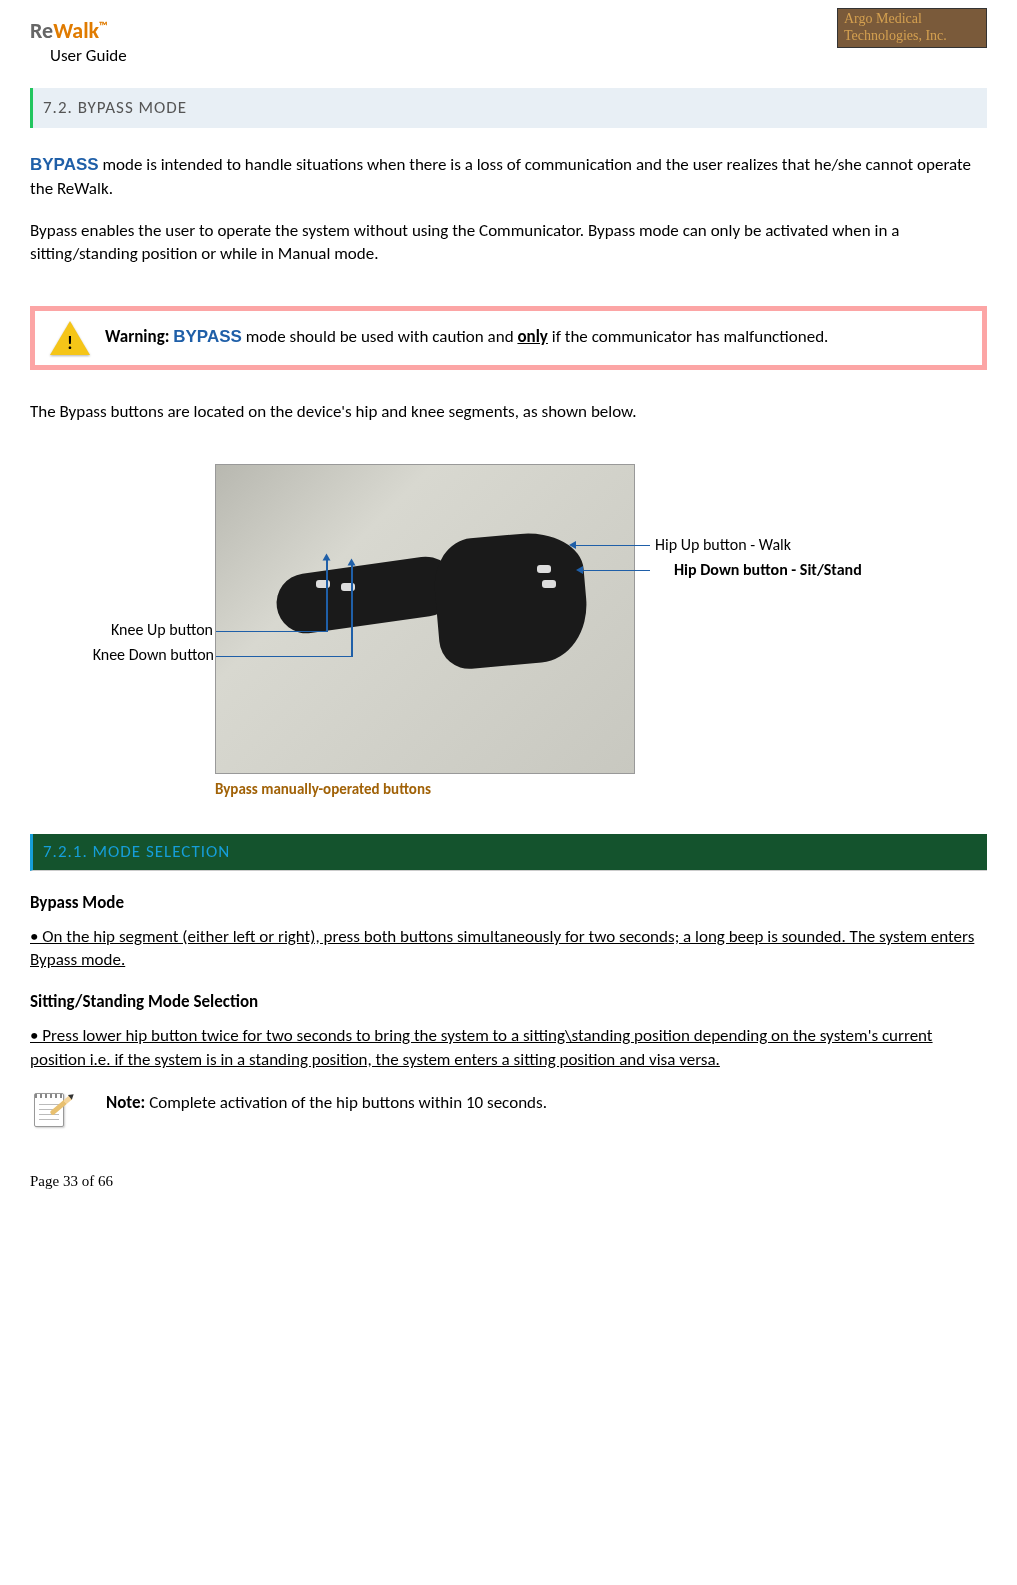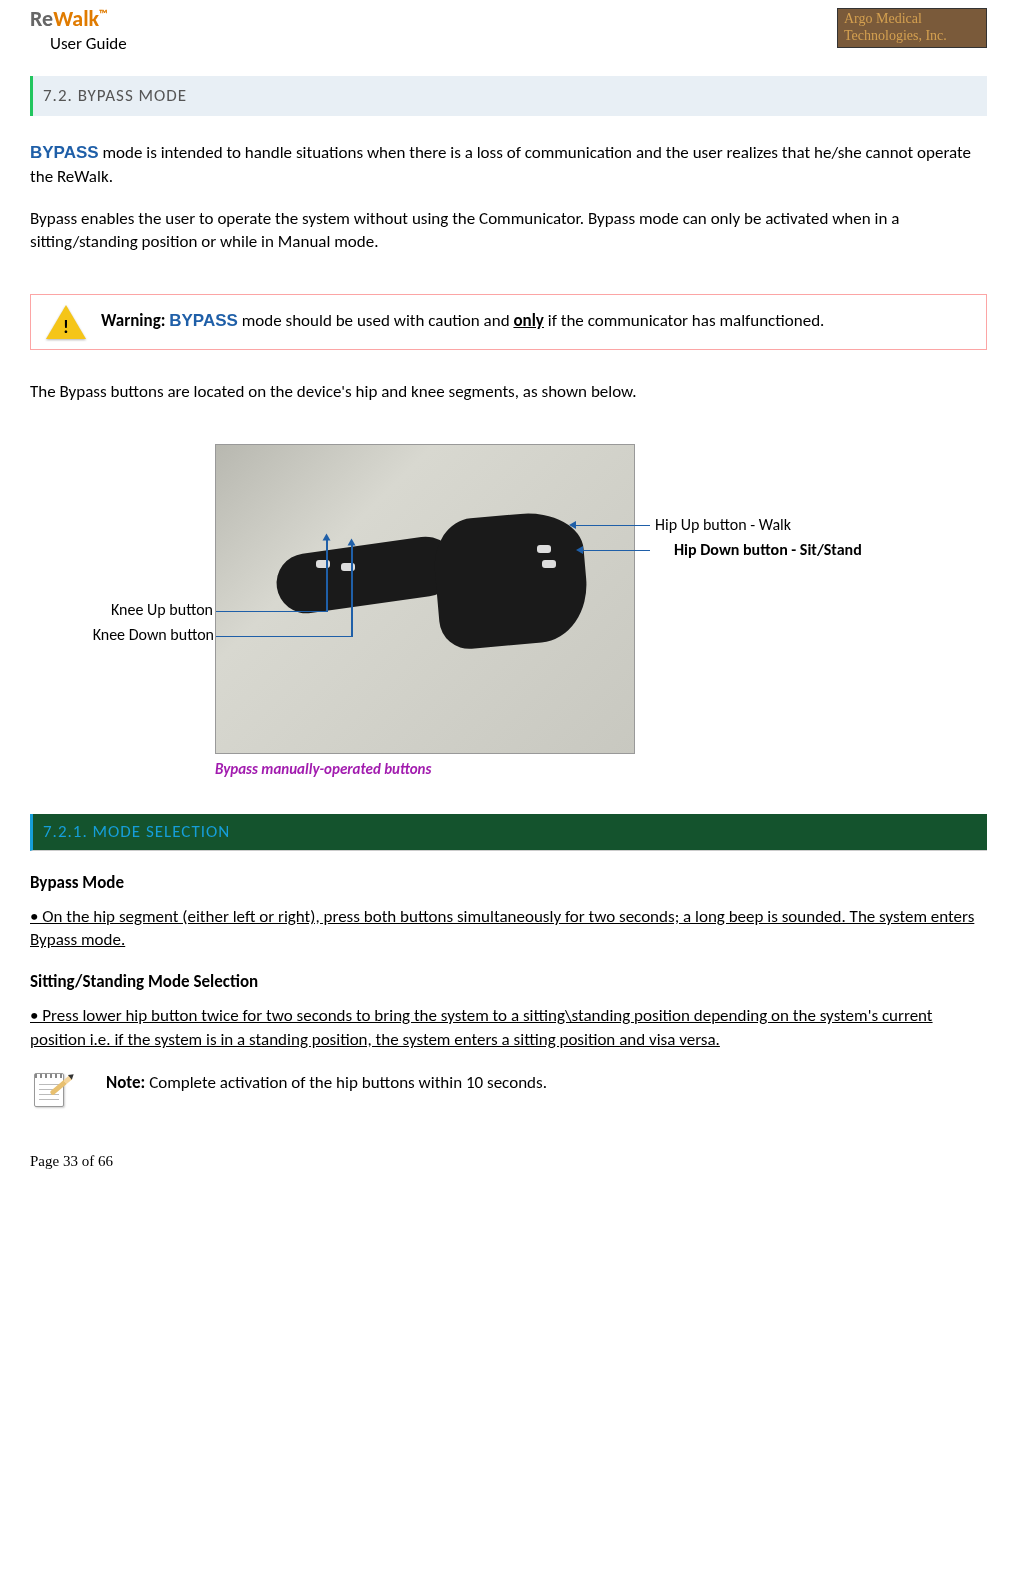--- a/index.html
+++ b/index.html
@@ -1,40 +1,40 @@
 <!DOCTYPE html>
 <html><head>
   <meta charset="utf-8">
   <style>
     * { box-sizing: border-box; margin: 0; padding: 0; }
     body { font-family: Calibri, Arial, sans-serif; font-size: 17px; color: #000; background: #fff; width: 1017px; padding: 0 30px 30px 30px; line-height: 1.4; }
     
     .header-row { display: flex; align-items: flex-start; justify-content: space-between; padding-top: 8px; margin-bottom: 20px; }
-    .header-left { width: 200px; }
+    .header-left { width: 200px; margin-top: 12px; }
     .header-center { flex: 1; text-align: center; font-weight: bold; font-size: 18px; padding-top: 28px; }
     .header-right { width: 150px; }
     
     .logo { font-size: 22px; font-weight: bold; line-height: 1; }
     .logo-re { color: #666; }
     .logo-walk { color: #e07b00; }
     .logo-tm { color: #e07b00; font-size: 12px; vertical-align: super; }
     .user-guide { font-size: 17px; margin-top: 2px; margin-left: 20px; }
     
     .company-box { background: #7a5a3a; border: 1px solid #333; padding: 2px 6px; font-family: serif; font-size: 14px; line-height: 1.2; }
     .company-box div { color: #d4a050; }
     
     .section-bar { background: #e8eff5; border-left: 3px solid #22c55e; padding: 8px 10px; font-size: 17px; letter-spacing: 1px; color: #555; margin: 10px 0 25px 0; }
     .subsection-bar { background: #14532d; border-left: 3px solid #169ed9; border-bottom: 1px solid #ccc; padding: 6px 10px; font-size: 17px; letter-spacing: 1px; color: #169ed9; margin: 30px 0 20px 0; }
     
     .body-text { margin-bottom: 18px; }
     .bold-blue { font-weight: bold; color: #1f5fa8; font-family: Arial, sans-serif; margin-top: 12px; }
     .bold { font-weight: bold; }
     .underline { text-decoration: underline; }
     
-    .warning-box { display: flex; border: 1px solid #fca5a5; padding: 0; margin: 40px 0 30px 0; align-items: stretch; }
+    .warning-box { display: flex; border: 5px solid #fca5a5; padding: 0; margin: 40px 0 30px 0; align-items: stretch; }
     .warning-icon-cell { width: 70px; display: flex; align-items: center; justify-content: center; padding: 10px; }
     .warning-text-cell { flex: 1; padding: 14px 14px 14px 0; }
     .warn-triangle { width: 0; height: 0; border-left: 20px solid transparent; border-right: 20px solid transparent; border-bottom: 34px solid #f5c518; position: relative; filter: drop-shadow(0 1px 1px rgba(0,0,0,0.3)); }
     .warn-triangle::after { content: "!"; position: absolute; left: -5px; top: 10px; width: 10px; text-align: center; font-weight: bold; color: #000; font-size: 18px; }
     
     .figure-area { position: relative; margin: 40px 0 10px 0; height: 340px; }
     .device-photo { position: absolute; left: 185px; top: 0; width: 420px; height: 310px; background: linear-gradient(135deg, #b8b8b0 0%, #d8d8d0 30%, #c8c8c0 100%); border: 1px solid #999; overflow: hidden; }
     .device-body { position: absolute; left: 40px; top: 40px; width: 340px; height: 200px; }
     .hip-part { position: absolute; right: 10px; top: 30px; width: 150px; height: 130px; background: #1a1a1a; border-radius: 40px 60px 50px 30px / 50px 40px 60px 30px; transform: rotate(-5deg); }
     .knee-part { position: absolute; left: 20px; top: 60px; width: 180px; height: 60px; background: #1a1a1a; border-radius: 30px; transform: rotate(-8deg); }
@@ -42,21 +42,21 @@
     .knee-btn1 { left: 60px; top: 75px; }
     .knee-btn2 { left: 85px; top: 78px; }
     .hip-btn1 { right: 45px; top: 60px; }
     .hip-btn2 { right: 40px; top: 75px; }
     
     .callout { position: absolute; font-size: 16px; white-space: nowrap; }
     .callout-line { position: absolute; background: #1f5fa8; }
     .callout-arrow-r { position: absolute; width: 0; height: 0; border-top: 4px solid transparent; border-bottom: 4px solid transparent; border-right: 7px solid #1f5fa8; }
     .callout-arrow-l { position: absolute; width: 0; height: 0; border-top: 4px solid transparent; border-bottom: 4px solid transparent; border-left: 7px solid #1f5fa8; }
     
-    .fig-caption { position: absolute; left: 185px; top: 315px; color: #a21caf; font-weight: bold; font-size: 15px; font-style: italic; }
+    .fig-caption { position: absolute; left: 185px; top: 315px; color: #a16207; font-weight: bold; font-size: 15px; }
     
     .subhead { font-weight: bold; margin: 18px 0 10px 0; }
     .bullet-para { margin-bottom: 18px; text-decoration: underline; }
     
     .note-row { display: flex; align-items: flex-start; gap: 36px; margin: 20px 0; }
     .note-icon { width: 40px; height: 40px; position: relative; }
     .notepad { position: absolute; left: 4px; top: 2px; width: 30px; height: 34px; background: #fff; border: 1px solid #999; border-radius: 2px; box-shadow: 1px 1px 2px rgba(0,0,0,0.2); }
     .notepad::before { content: ""; position: absolute; top: 0; left: 0; right: 0; height: 4px; background: repeating-linear-gradient(90deg, #888 0 2px, transparent 2px 5px); }
     .notepad-lines { position: absolute; top: 10px; left: 4px; right: 4px; height: 18px; background: repeating-linear-gradient(#bbb 0 1px, transparent 1px 5px); }
     .pencil { position: absolute; left: 18px; top: 12px; width: 26px; height: 5px; background: linear-gradient(90deg, #e8c070 70%, #f4d49a 70%); transform: rotate(-40deg); border-radius: 2px 0 0 2px; }

